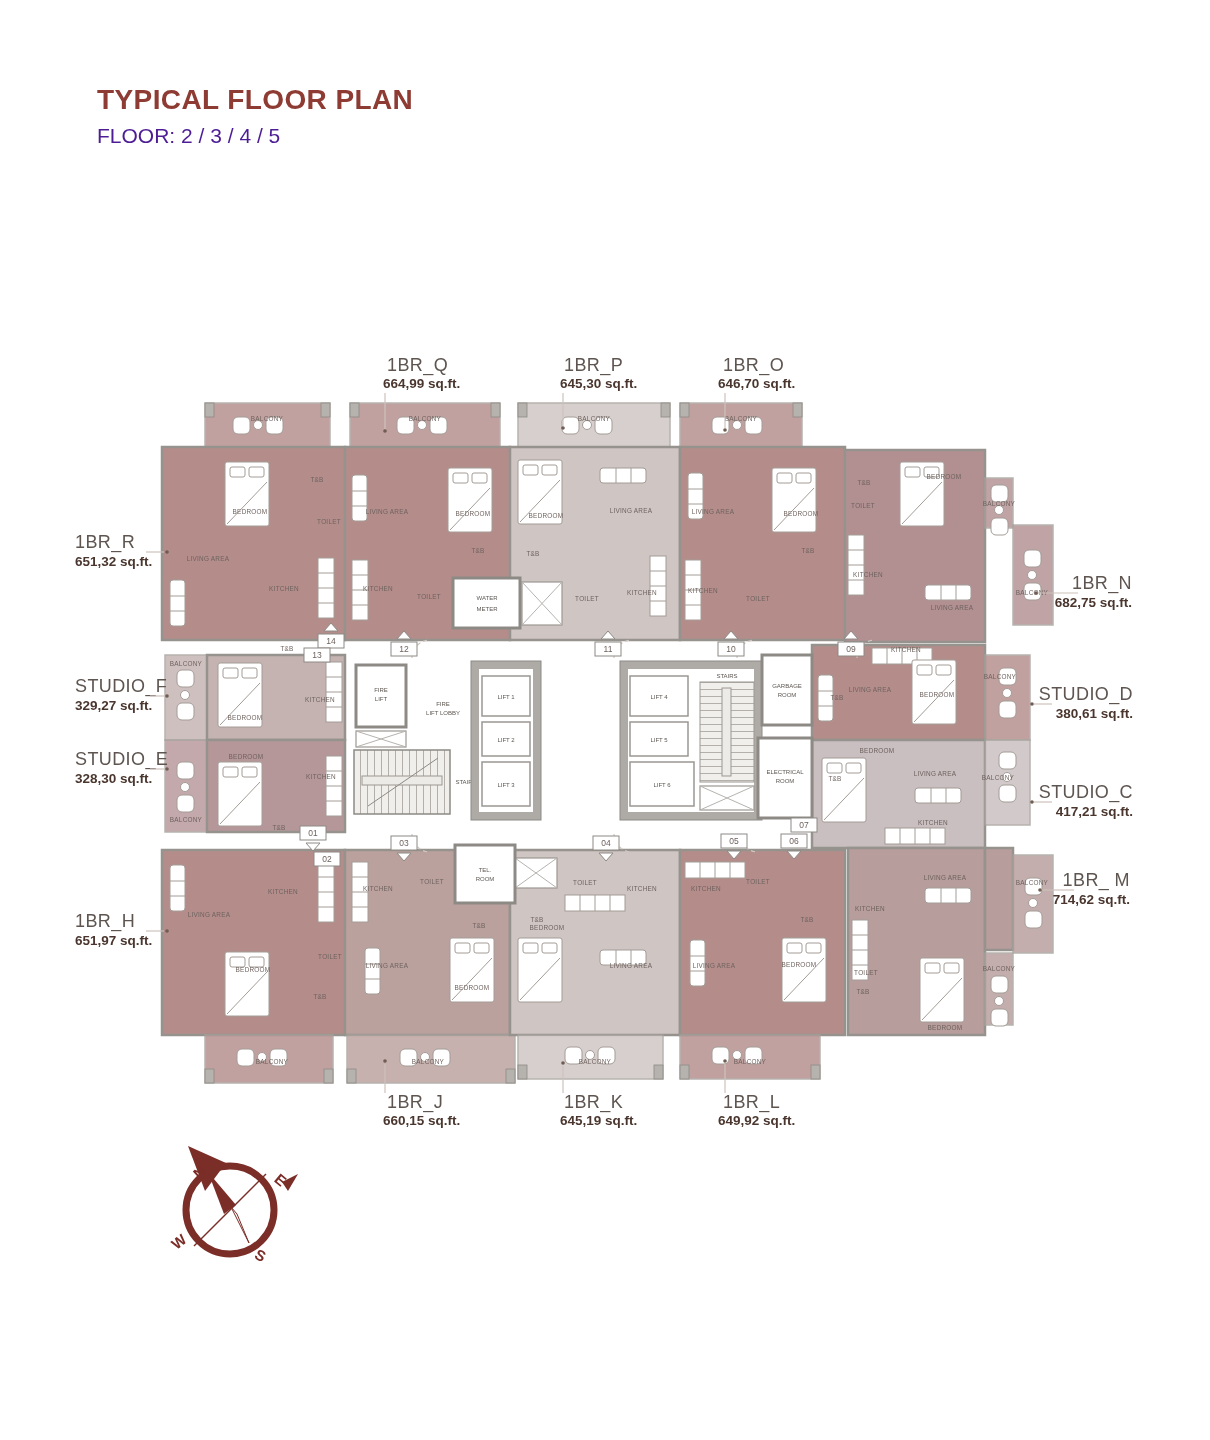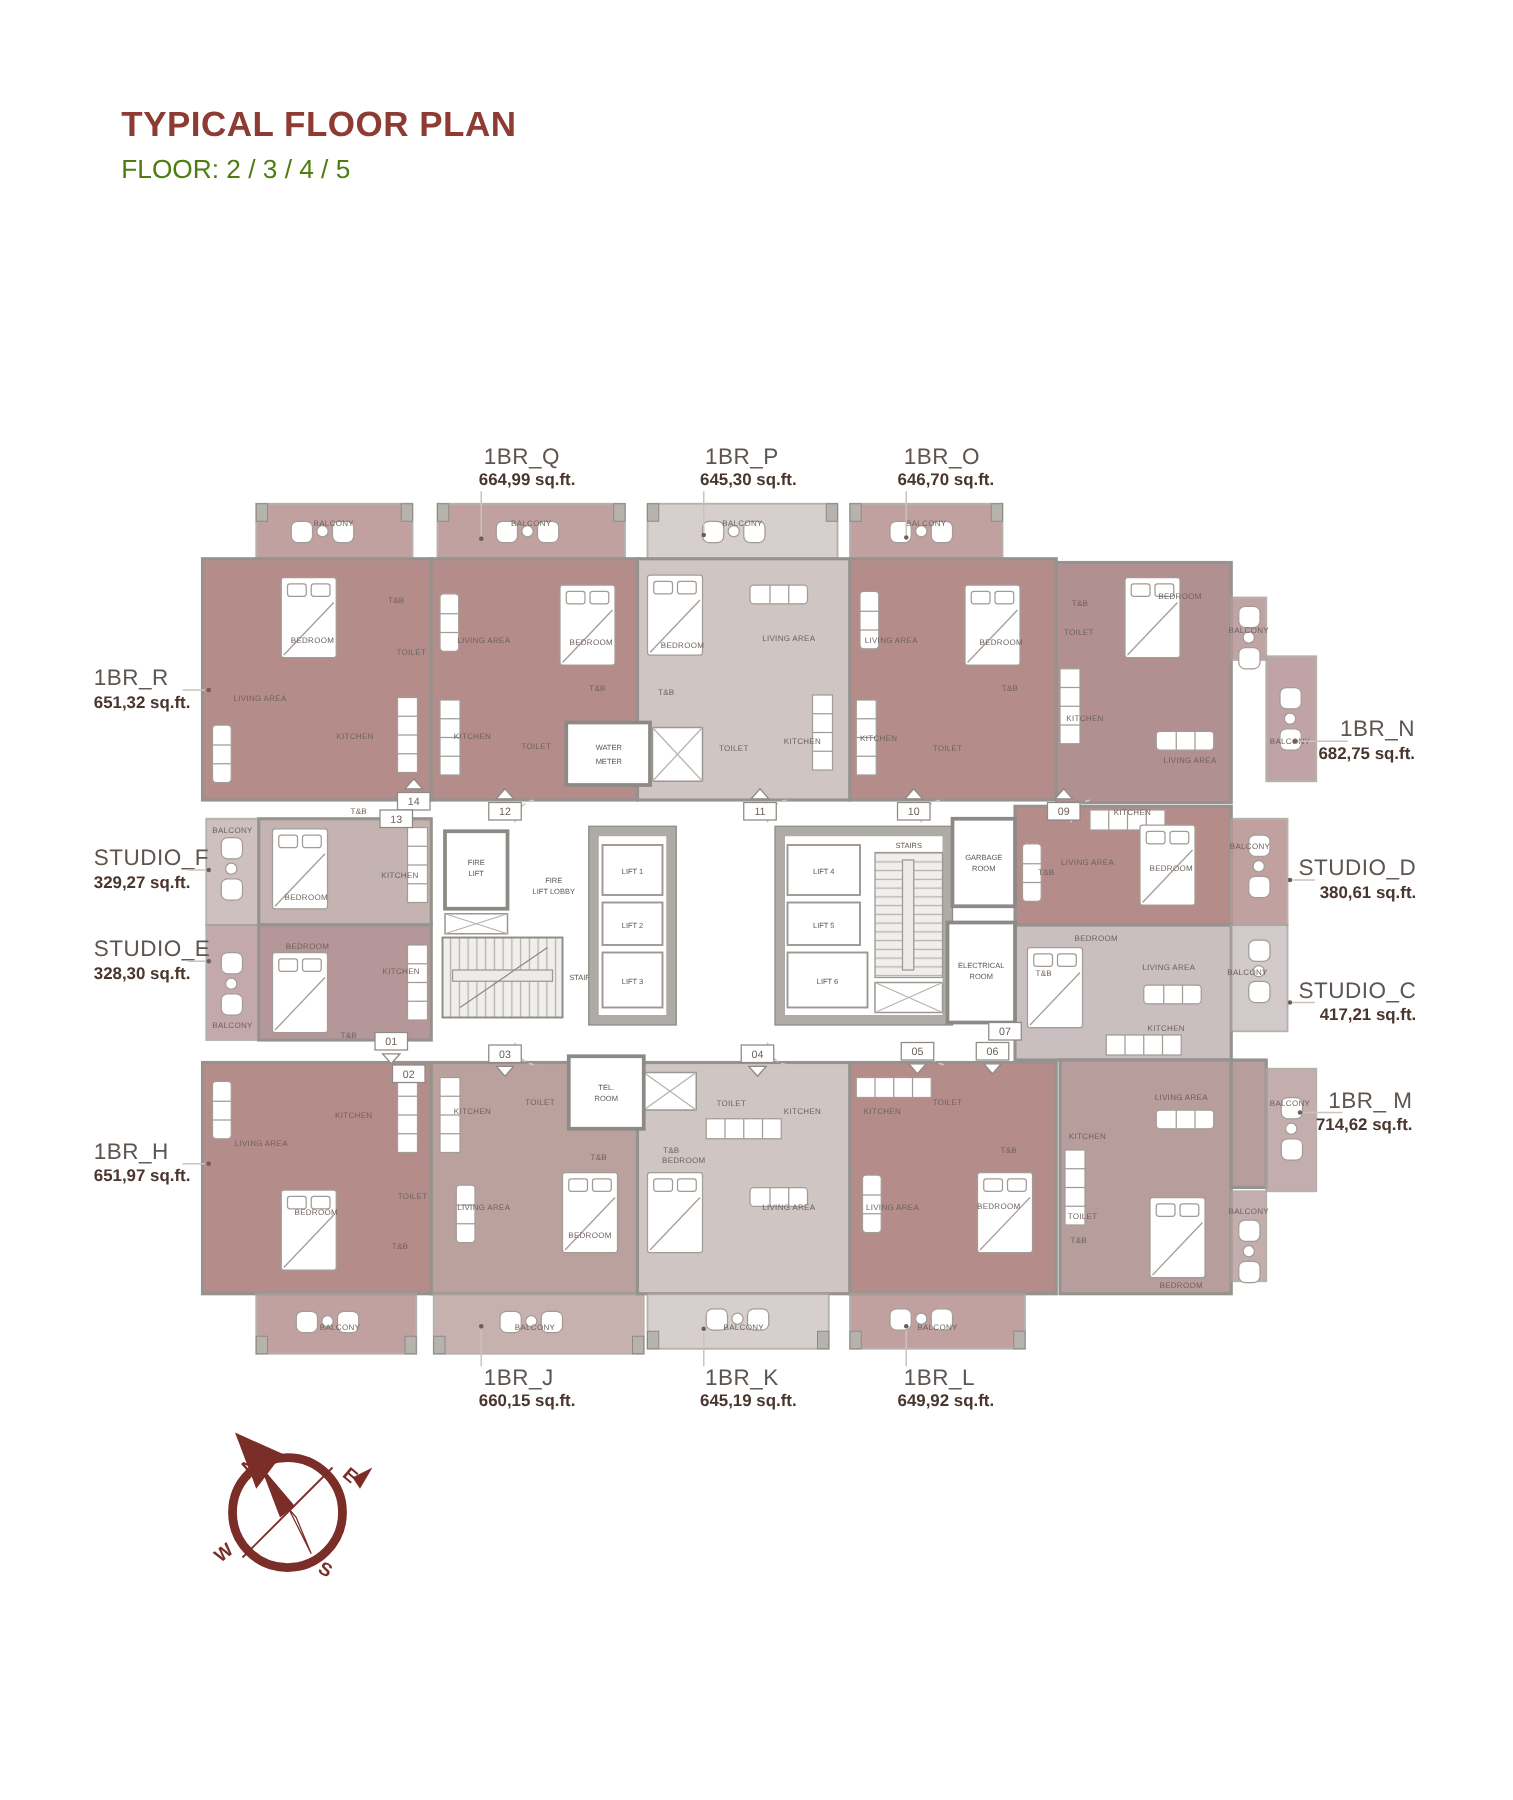--- a/index.html
+++ b/index.html
@@ -1,20 +1,20 @@
 <!DOCTYPE html>
 <html><head>
 <meta charset="utf-8">
 <style>
   html,body{margin:0;padding:0;background:#fff}
   .page{width:1156px;height:1440px;position:relative;background:#fff;
         font-family:"Liberation Sans","DejaVu Sans",sans-serif;overflow:hidden}
   .hdr{position:absolute;left:97px;top:84px;z-index:2}
   .hdr h1{margin:0;font-size:28px;letter-spacing:.4px;color:#8e3b33}
-  .hdr .sub{margin-top:8px;font-size:21px;color:#4d7c0f}
+  .hdr .sub{margin-top:8px;font-size:21px;color:#4c1d95}
   svg{position:absolute;left:0;top:0;font-family:"Liberation Sans","DejaVu Sans",sans-serif}
   .u{stroke:#96928d;stroke-width:2.5}
   .bal{stroke:#a6a29d;stroke-width:1.5;opacity:.82}
   .wr{fill:#fff;stroke:#8d8a85;stroke-width:3}
   .lift{fill:#fff;stroke:#9b9792;stroke-width:1.5}
   .wall{fill:#aeaba7;stroke:#8d8a85;stroke-width:1}
   .inner{fill:#fff}
   .fur{fill:#fff;stroke:#a39c96;stroke-width:1}
   .cap{fill:#b6b3af;stroke:#8d8a85;stroke-width:.8}
   .xr{fill:#fff;stroke:#9b9792;stroke-width:1.2}

